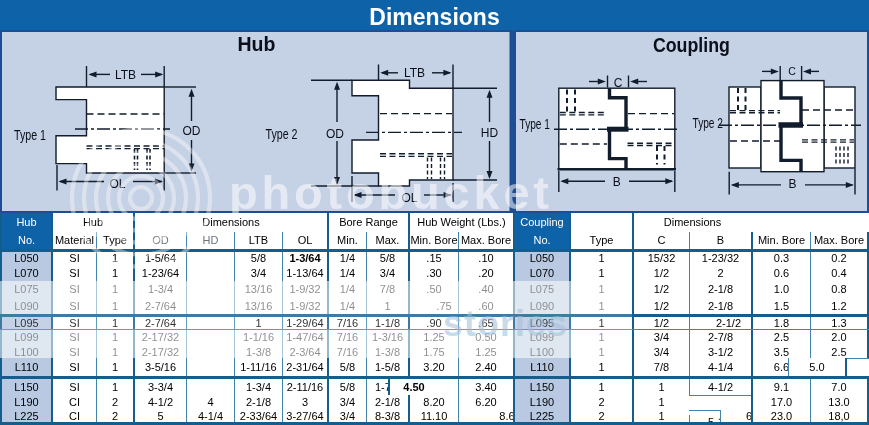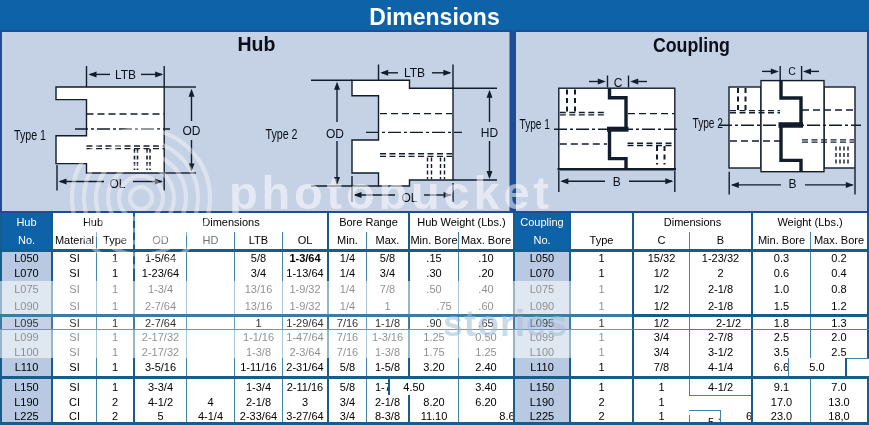--- a/index.html
+++ b/index.html
@@ -270,21 +270,20 @@
 
 <div class="trow" style="top:213.0px;height:18.5px;border-bottom:1px solid #4384ab;">
 <div class="c bl2 hdr" style="left:0px;width:51px;">Hub</div>
 <div class="c bl2" style="left:51px;width:82px;">Hub</div>
 <div class="c bl2" style="left:133px;width:194px;">Dimensions</div>
 <div class="c bl2" style="left:408px;width:105px;">Hub Weight (Lbs.)</div>
 <div class="c bl2" style="left:327px;width:81px;">Bore Range</div>
 <div class="c bl2 hdr" style="left:513px;width:56px;">Coupling</div>
 <div class="c bl2" style="left:569px;width:63px;"></div>
 <div class="c bl2" style="left:632px;width:119px;">Dimensions</div>
-<div class="c bl2 br2" style="left:751px;width:118px;">Weight (Lbs.)</div>
 </div>
 
 <div class="trow" style="top:231.5px;height:17.0px;border-bottom:3px solid #155d8d;">
 <div class="c bl2 hdr" style="left:0px;width:51px;">No.</div>
 <div class="c bl2" style="left:51px;width:45px;">Material</div>
 <div class="c bl1" style="left:96px;width:37px;">Type</div>
 <div class="c bl2 dim2" style="left:133px;width:53px;">OD</div>
 <div class="c bl1 dim2" style="left:186px;width:48px;">HD</div>
 <div class="c bl1" style="left:234px;width:48px;">LTB</div>
 <div class="c bl1" style="left:282px;width:45px;">OL</div>
@@ -463,21 +462,21 @@
 <div class="trow" style="top:378.8px;height:15.800000000000011px;border-bottom:1px solid #4384ab;">
 <div class="c bl2 no" style="left:0px;width:51px;">L150</div>
 <div class="c bl2" style="left:51px;width:45px;">SI</div>
 <div class="c bl1" style="left:96px;width:37px;">1</div>
 <div class="c bl2" style="left:133px;width:53px;">3-3/4</div>
 <div class="c bl1" style="left:186px;width:48px;"></div>
 <div class="c bl1" style="left:234px;width:48px;">1-3/4</div>
 <div class="c bl1" style="left:282px;width:45px;">2-11/16</div>
 <div class="c bl2" style="left:327px;width:39px;">5/8</div>
 <div class="c bl1" style="left:366px;width:42px;">1-7/8</div>
-<div class="c bl2" style="left:388px;width:50px;">4.50</div>
+<div class="c bl2" style="left:388px;width:50px;font-weight:bold;">4.50</div>
 <div class="c bl1" style="left:458px;width:55px;">3.40</div>
 <div class="c bl2 no" style="left:513px;width:56px;">L150</div>
 <div class="c bl2" style="left:569px;width:63px;">1</div>
 <div class="c bl2" style="left:632px;width:57px;">1</div>
 <div class="c bl1" style="left:689px;width:62px;">4-1/2</div>
 <div class="c bl2" style="left:751px;width:59px;">9.1</div>
 <div class="c bl1 br2" style="left:810px;width:59px;">7.0</div>
 </div>
 
 <div class="trow" style="top:394.6px;height:15.099999999999966px;border-bottom:1px solid #4384ab;">

